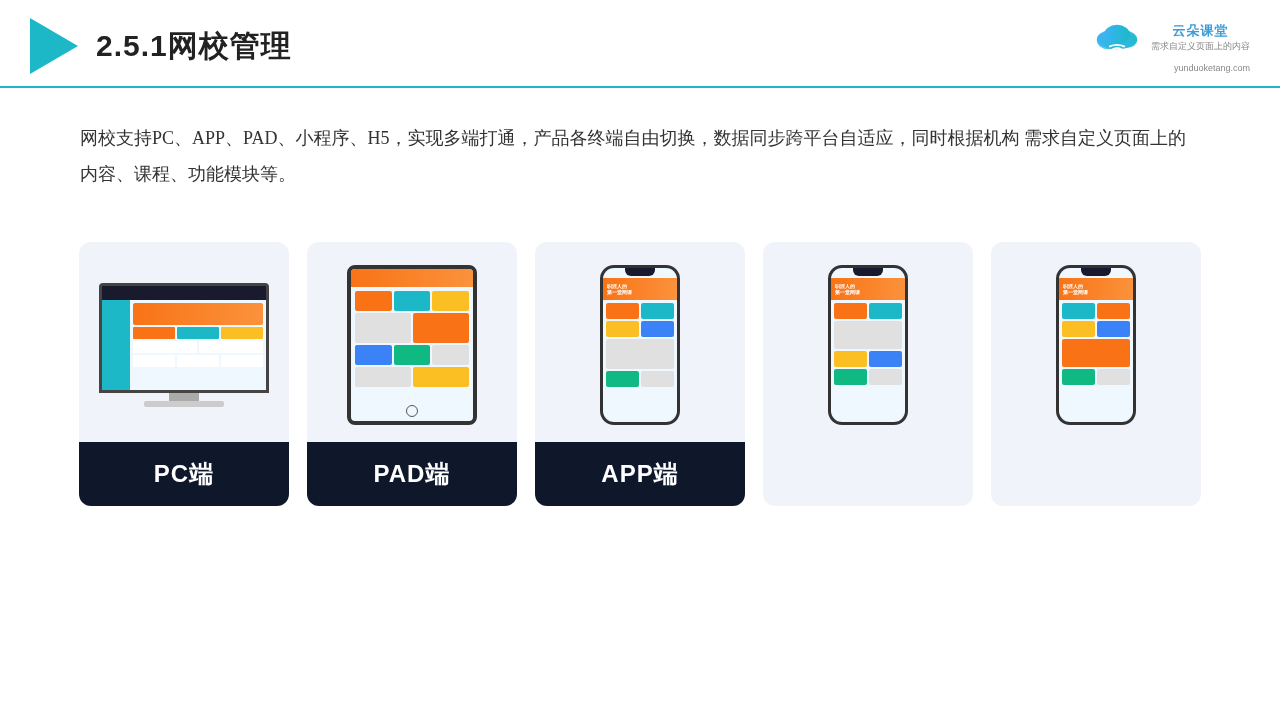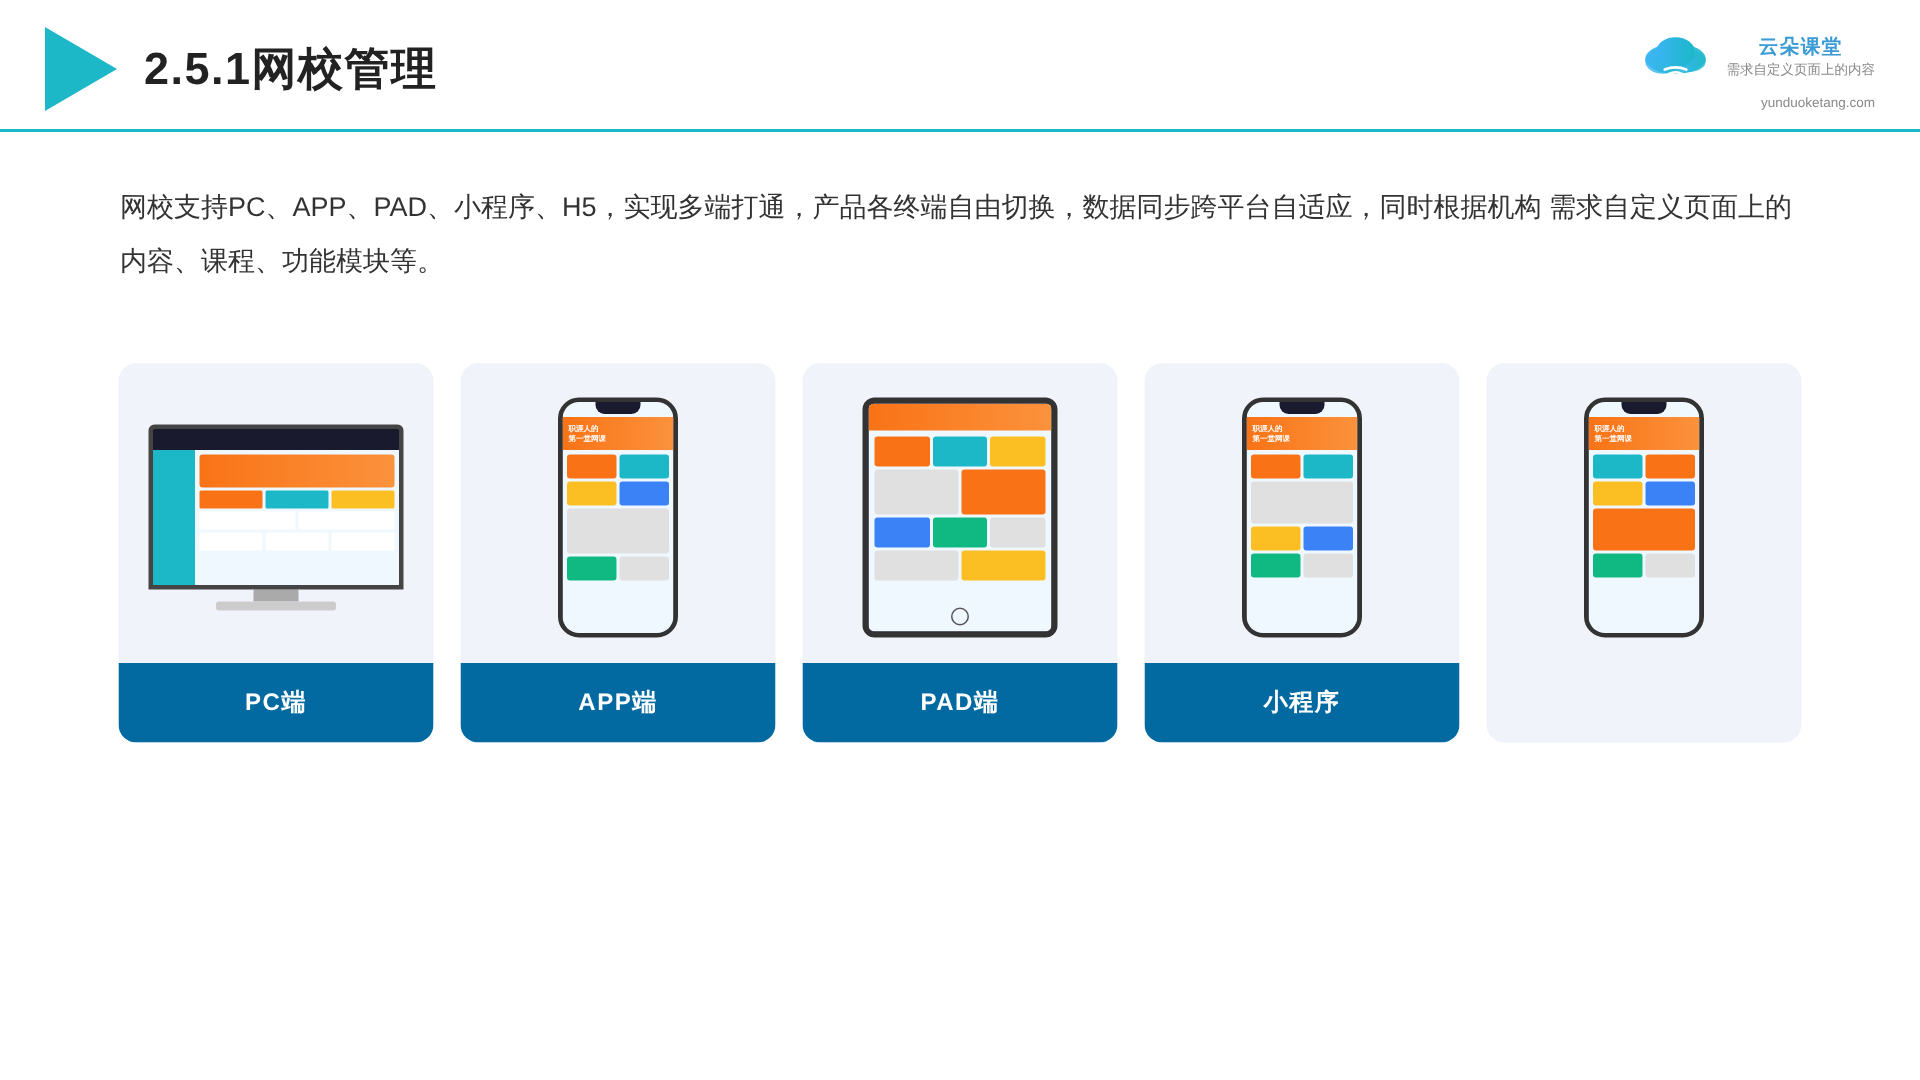--- a/index.html
+++ b/index.html
@@ -62,20 +62,21 @@
       color: #888;
       white-space: nowrap;
     }
 
     
     .description {
       padding: 32px 80px 20px 80px;
       font-size: 18px;
       color: #333;
       line-height: 2;
+      font-family: Liberation Serif, serif;
     }
 
     
     .cards-container {
       display: flex;
       justify-content: center;
       gap: 18px;
       padding: 20px 50px 30px 50px;
       margin-top: 10px;
     }
@@ -268,24 +269,24 @@
       transform: translateX(-50%);
       width: 12px;
       height: 12px;
       border-radius: 50%;
       border: 1px solid #555;
       background: transparent;
     }
 
     .card-label {
       width: 100%;
-      background: #0369a1;
+      background: #0f172a;
       color: white;
       text-align: center;
-      font-size: 16px;
+      font-size: 24px;
       font-weight: bold;
       padding: 16px 0;
       letter-spacing: 1px;
     }
 
     
     .brand-container {
       display: flex;
       flex-direction: column;
       align-items: flex-end;
@@ -372,51 +373,20 @@
         </div>
         <div class="pc-stand"></div>
         <div class="pc-base"></div>
       </div>
     </div>
     <div class="card-label">PC端</div>
   </div>
 
   <div class="card">
     <div class="card-image-area">
-      <div class="phone-mockup">
-        <div class="phone-notch"></div>
-        <div class="phone-screen">
-          <div class="phone-header-bar">
-            <span style="font-size:5px;color:white;font-weight:bold;">职涯人的<br>第一堂网课</span>
-          </div>
-          <div class="phone-content">
-            <div class="phone-row">
-              <div class="phone-card-item orange"></div>
-              <div class="phone-card-item teal"></div>
-            </div>
-            <div class="phone-row">
-              <div class="phone-card-item yellow"></div>
-              <div class="phone-card-item blue"></div>
-            </div>
-            <div class="phone-row">
-              <div class="phone-card-item" style="height:30px;background:#e0e0e0;"></div>
-            </div>
-            <div class="phone-row">
-              <div class="phone-card-item green"></div>
-              <div class="phone-card-item" style="background:#e0e0e0;"></div>
-            </div>
-          </div>
-        </div>
-      </div>
-    </div>
-    <div class="card-label">APP端</div>
-  </div>
-
-  <div class="card">
-    <div class="card-image-area">
       <div class="tablet-mockup">
         <div class="tablet-screen">
           <div class="tablet-header"></div>
           <div class="tablet-content">
             <div class="tablet-row">
               <div class="tablet-card orange"></div>
               <div class="tablet-card teal"></div>
               <div class="tablet-card yellow"></div>
             </div>
             <div class="tablet-row">
@@ -447,60 +417,90 @@
         <div class="phone-screen">
           <div class="phone-header-bar">
             <span style="font-size:5px;color:white;font-weight:bold;">职涯人的<br>第一堂网课</span>
           </div>
           <div class="phone-content">
             <div class="phone-row">
               <div class="phone-card-item orange"></div>
               <div class="phone-card-item teal"></div>
             </div>
             <div class="phone-row">
-              <div class="phone-card-item" style="background:#e0e0e0;height:28px;"></div>
-            </div>
-            <div class="phone-row">
               <div class="phone-card-item yellow"></div>
               <div class="phone-card-item blue"></div>
+            </div>
+            <div class="phone-row">
+              <div class="phone-card-item" style="height:30px;background:#e0e0e0;"></div>
             </div>
             <div class="phone-row">
               <div class="phone-card-item green"></div>
               <div class="phone-card-item" style="background:#e0e0e0;"></div>
             </div>
           </div>
         </div>
       </div>
     </div>
-    <div class="card-label">小程序</div>
+    <div class="card-label">APP端</div>
   </div>
 
   <div class="card">
     <div class="card-image-area">
       <div class="phone-mockup">
         <div class="phone-notch"></div>
         <div class="phone-screen">
           <div class="phone-header-bar">
             <span style="font-size:5px;color:white;font-weight:bold;">职涯人的<br>第一堂网课</span>
           </div>
           <div class="phone-content">
             <div class="phone-row">
+              <div class="phone-card-item orange"></div>
               <div class="phone-card-item teal"></div>
-              <div class="phone-card-item orange"></div>
+            </div>
+            <div class="phone-row">
+              <div class="phone-card-item" style="background:#e0e0e0;height:28px;"></div>
             </div>
             <div class="phone-row">
               <div class="phone-card-item yellow"></div>
               <div class="phone-card-item blue"></div>
-            </div>
-            <div class="phone-row">
-              <div class="phone-card-item" style="height:28px;background:#f97316;"></div>
             </div>
             <div class="phone-row">
               <div class="phone-card-item green"></div>
               <div class="phone-card-item" style="background:#e0e0e0;"></div>
             </div>
           </div>
         </div>
       </div>
     </div>
   </div>
 
+  <div class="card">
+    <div class="card-image-area">
+      <div class="phone-mockup">
+        <div class="phone-notch"></div>
+        <div class="phone-screen">
+          <div class="phone-header-bar">
+            <span style="font-size:5px;color:white;font-weight:bold;">职涯人的<br>第一堂网课</span>
+          </div>
+          <div class="phone-content">
+            <div class="phone-row">
+              <div class="phone-card-item teal"></div>
+              <div class="phone-card-item orange"></div>
+            </div>
+            <div class="phone-row">
+              <div class="phone-card-item yellow"></div>
+              <div class="phone-card-item blue"></div>
+            </div>
+            <div class="phone-row">
+              <div class="phone-card-item" style="height:28px;background:#f97316;"></div>
+            </div>
+            <div class="phone-row">
+              <div class="phone-card-item green"></div>
+              <div class="phone-card-item" style="background:#e0e0e0;"></div>
+            </div>
+          </div>
+        </div>
+      </div>
+    </div>
+  </div>
+
 </div>
 
 </body></html>

